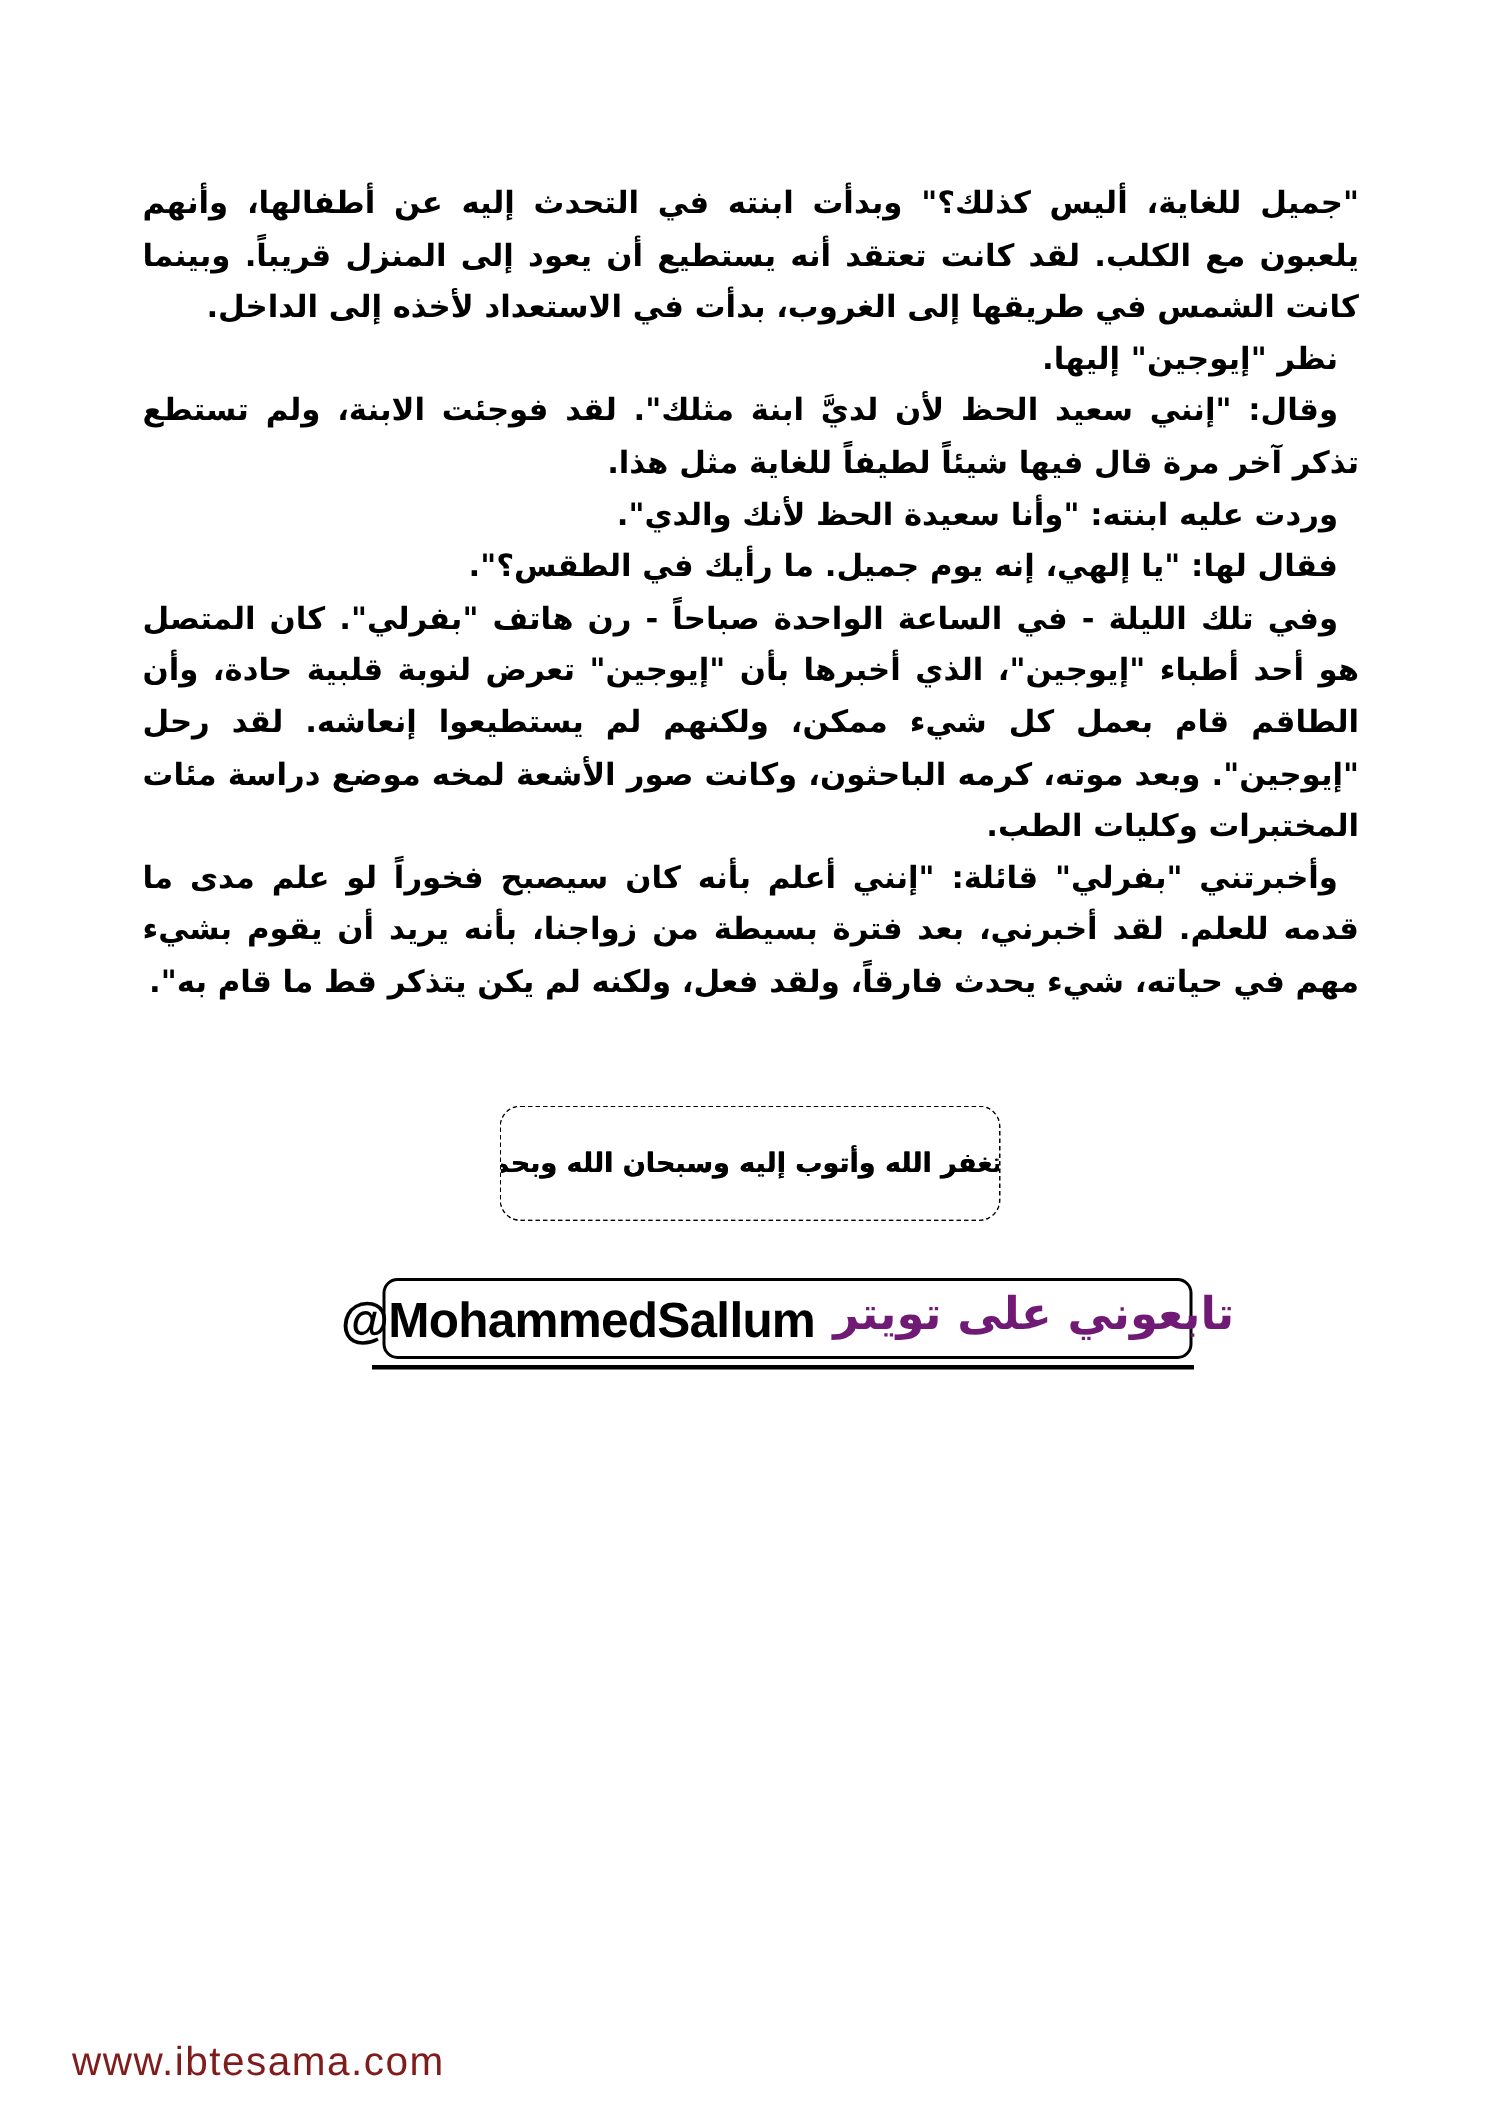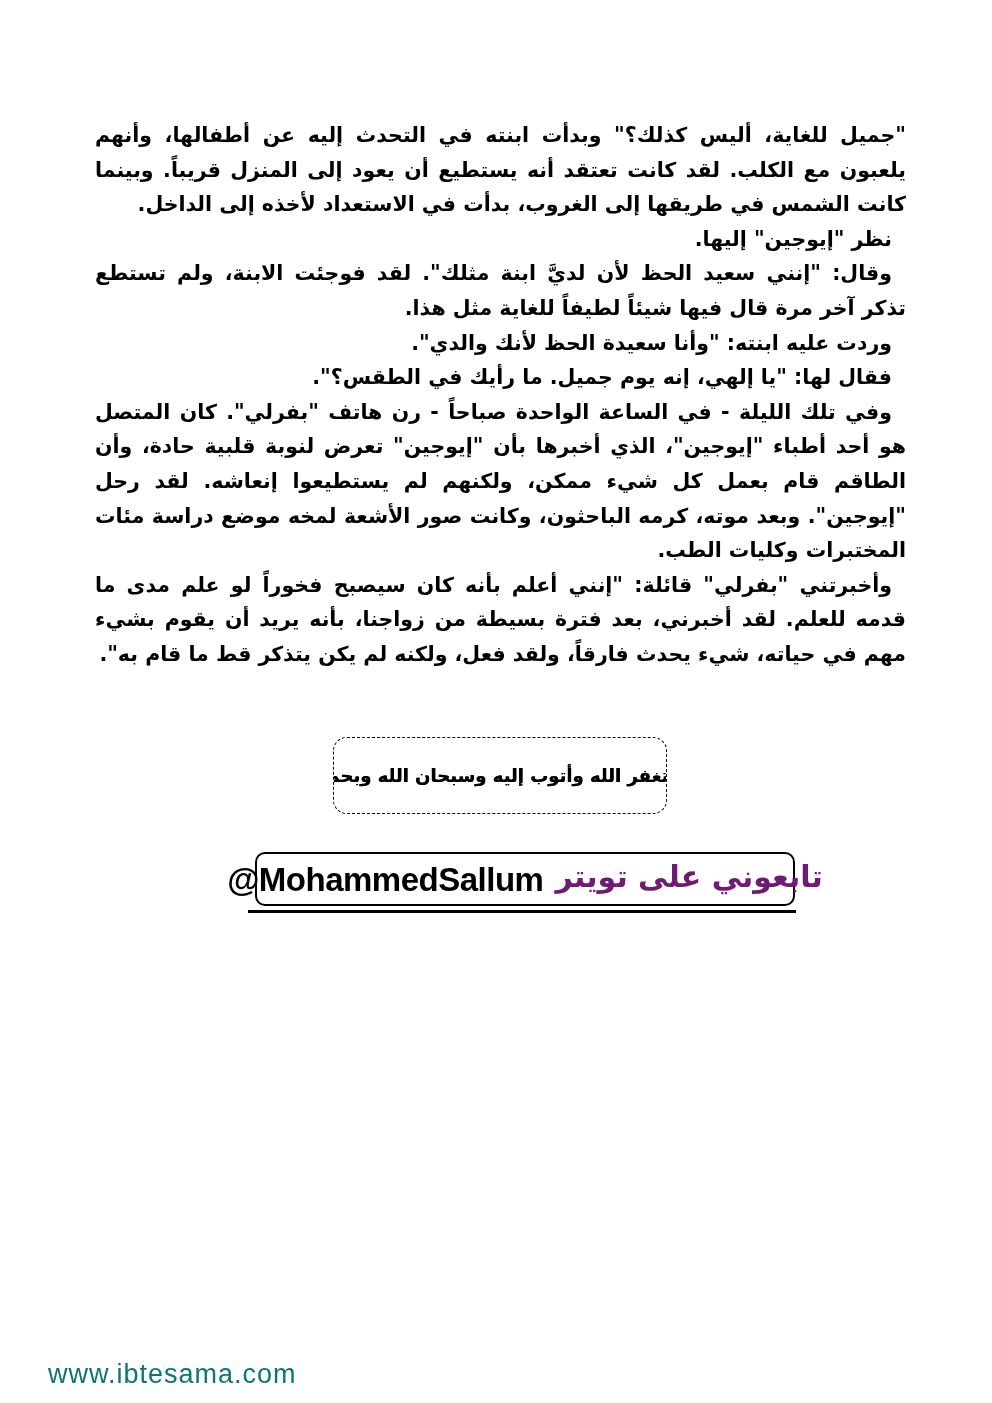--- a/index.html
+++ b/index.html
@@ -110,21 +110,21 @@
     font-size: 33px;
     line-height: 1;
     letter-spacing: -0.5px;
   }
 
   
   .watermark {
     position: absolute;
     left: 48px;
     top: 1359px;
-    color: #0f766e;
+    color: #7f1d1d;
     font-family: "Liberation Sans", sans-serif;
     font-weight: normal;
     font-size: 27px;
     letter-spacing: 1px;
   }
 </style>
 </head>
 <body>
 
 <div class="page">

